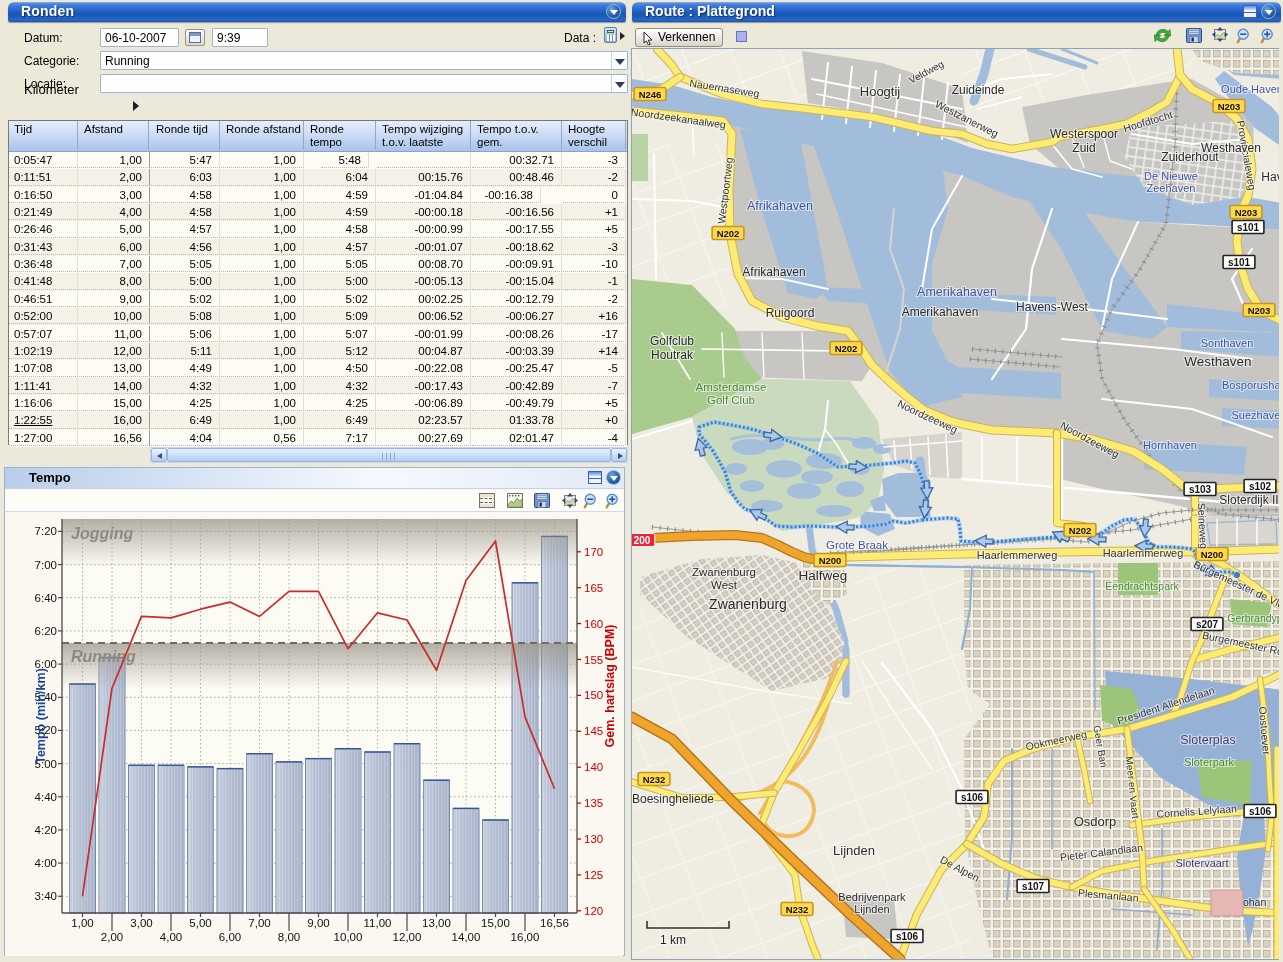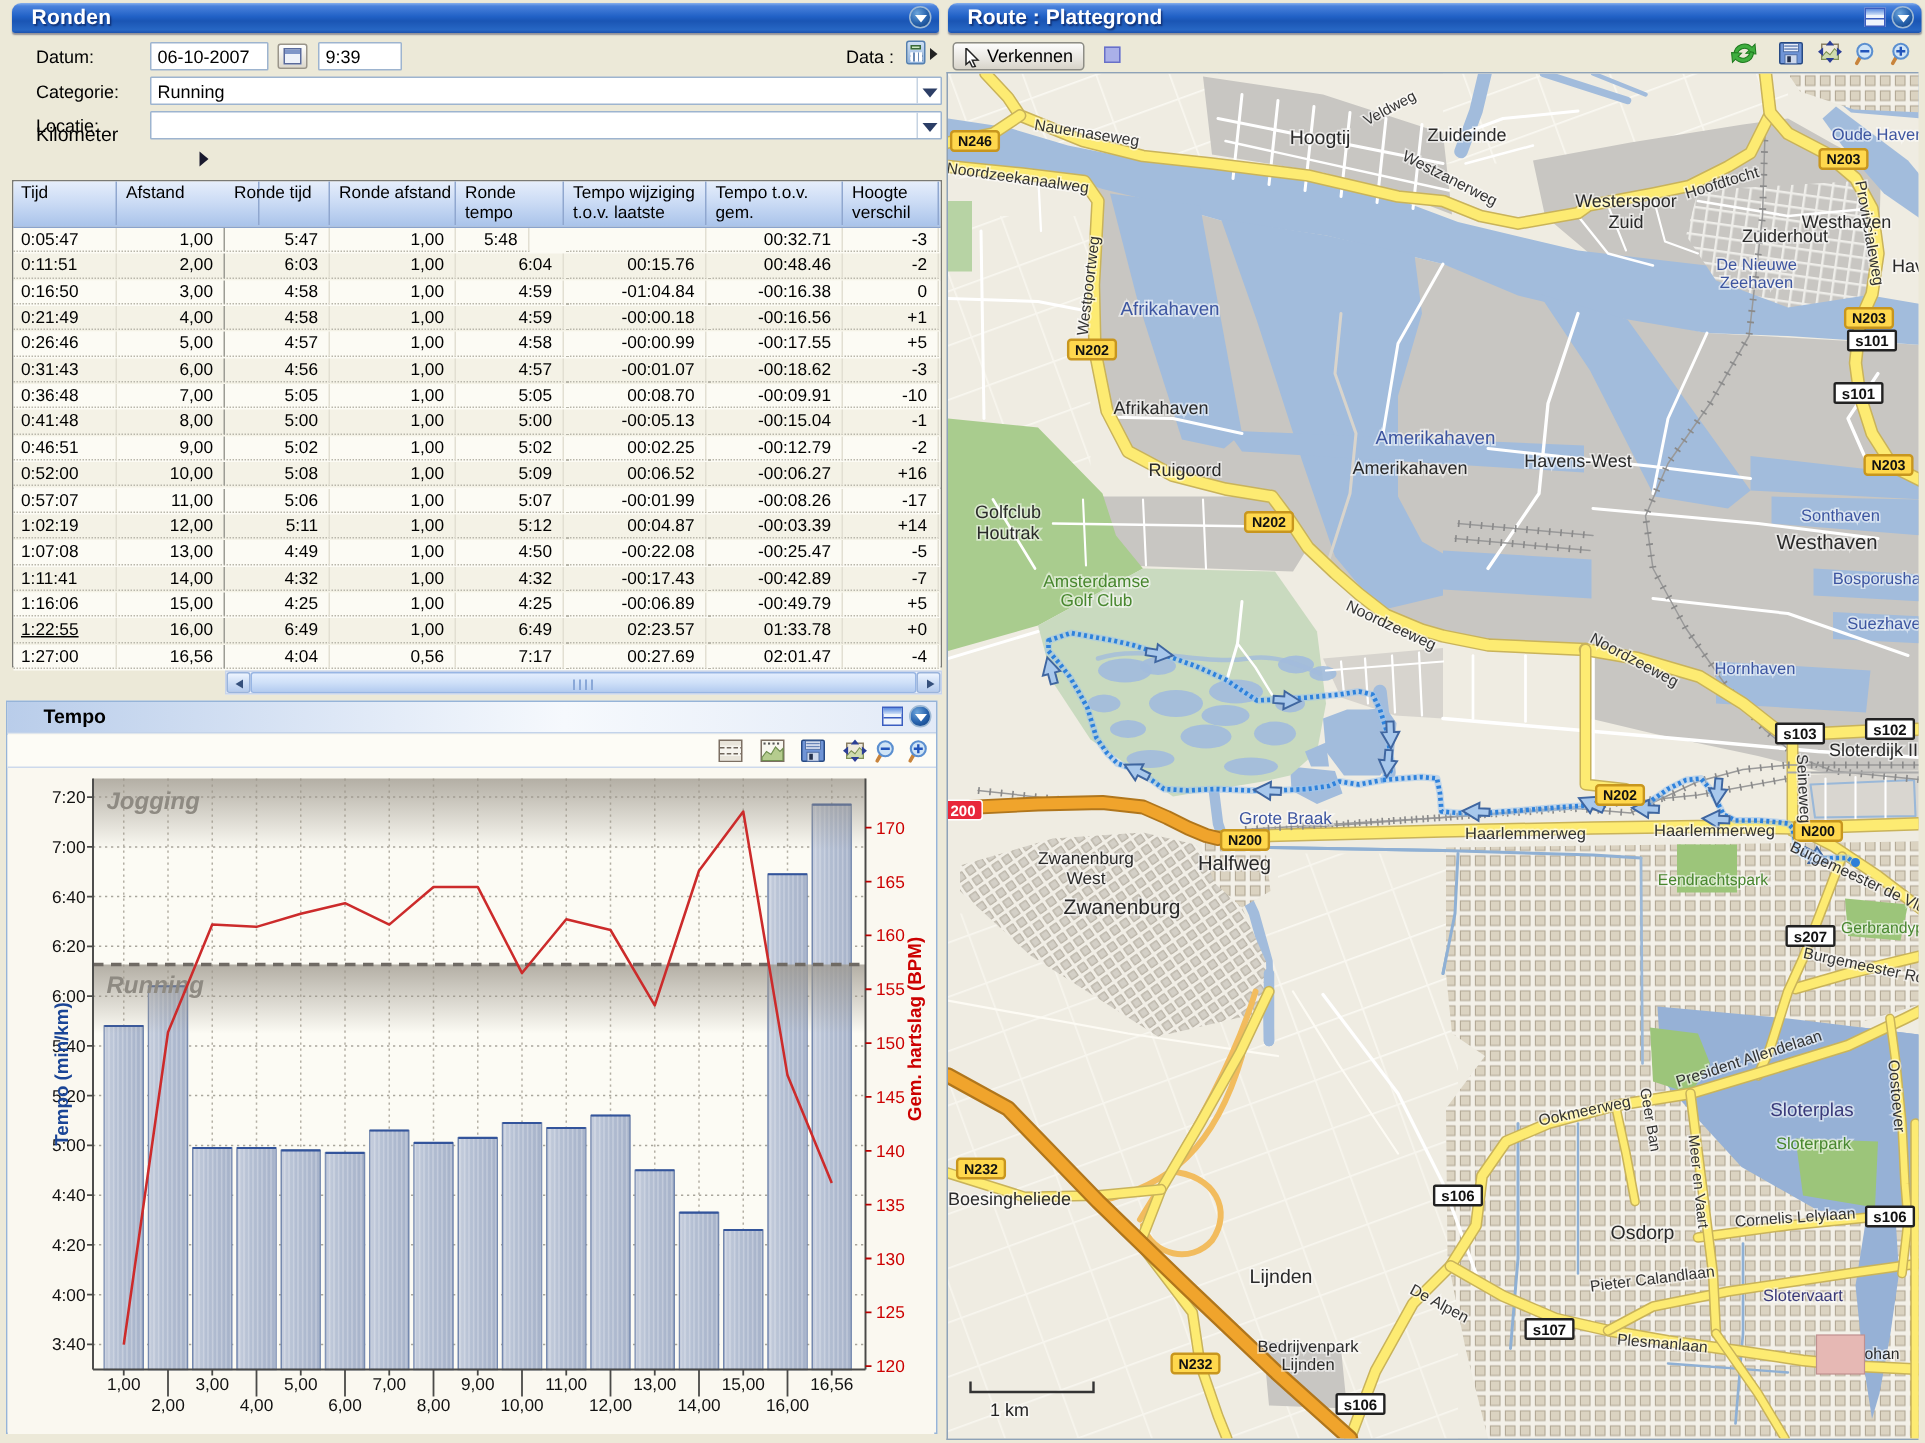--- a/index.html
+++ b/index.html
@@ -75,34 +75,34 @@
 <div class="fld" style="left:100px;top:51px;width:528px;height:19px">Running<span class="drop" style="right:0;top:0;height:17px"></span></div>
 <div class="lbl" style="left:24px;top:77px">Locatie:</div>
 <div class="fld" style="left:100px;top:74px;width:528px;height:19px">
     <span class="drop" style="right:0;top:0;height:17px"></span>
   </div>
 <div class="lbl" style="left:24px;top:82px;font-size:13px">Kilometer</div>
 <div class="abs" style="left:133px;top:101px;width:0;height:0;border:5px solid transparent;border-left:6px solid #1a1a2e"></div>
 <div id="laptable">
 <div class="thead">
 <div class="th" style="left:0px;width:69px">Tijd</div>
-<div class="th" style="left:70px;width:94px">Afstand</div>
+<div class="th" style="left:70px;width:70px">Afstand</div>
 <div class="th" style="left:142px;width:69px">Ronde tijd</div>
 <div class="th" style="left:212px;width:83px">Ronde afstand</div>
 <div class="th" style="left:296px;width:71px">Ronde<br>tempo</div>
 <div class="th" style="left:368px;width:94px">Tempo wijziging<br>t.o.v. laatste</div>
 <div class="th" style="left:463px;width:90px">Tempo t.o.v.<br>gem.</div>
 <div class="th" style="left:554px;width:63px">Hoogte<br>verschil</div>
 </div>
 <div class="tr odd" style="top:31.00px">
 <div class="td ta-l" style="left:0px;width:69px;">0:05:47</div>
 <div class="td ta-r" style="left:70px;width:71px;border-right:1px solid #9c9c94;">1,00</div>
 <div class="td ta-r" style="left:142px;width:69px;">5:47</div>
 <div class="td ta-r" style="left:212px;width:83px;">1,00</div>
-<div class="td ta-r" style="left:296px;width:48px;text-align:right;">5:48</div>
+<div class="td ta-r" style="left:312px;width:48px;text-align:right;">5:48</div>
 <div class="td ta-r" style="left:368px;width:94px;"></div>
 <div class="td ta-r" style="left:463px;width:90px;">00:32.71</div>
 <div class="td ta-r" style="left:554px;width:63px;">-3</div>
 </div>
 <div class="tr even" style="top:48.35px">
 <div class="td ta-l" style="left:0px;width:69px;">0:11:51</div>
 <div class="td ta-r" style="left:70px;width:71px;border-right:1px solid #9c9c94;">2,00</div>
 <div class="td ta-r" style="left:142px;width:69px;">6:03</div>
 <div class="td ta-r" style="left:212px;width:83px;">1,00</div>
 <div class="td ta-r" style="left:296px;width:71px;">6:04</div>
@@ -110,21 +110,21 @@
 <div class="td ta-r" style="left:463px;width:90px;">00:48.46</div>
 <div class="td ta-r" style="left:554px;width:63px;">-2</div>
 </div>
 <div class="tr odd" style="top:65.70px">
 <div class="td ta-l" style="left:0px;width:69px;">0:16:50</div>
 <div class="td ta-r" style="left:70px;width:71px;border-right:1px solid #9c9c94;">3,00</div>
 <div class="td ta-r" style="left:142px;width:69px;">4:58</div>
 <div class="td ta-r" style="left:212px;width:83px;">1,00</div>
 <div class="td ta-r" style="left:296px;width:71px;">4:59</div>
 <div class="td ta-r" style="left:368px;width:94px;">-01:04.84</div>
-<div class="td ta-r" style="left:463px;width:90px;">-00:16.38</div>
+<div class="td ta-r" style="left:463px;width:69px;">-00:16.38</div>
 <div class="td ta-r" style="left:554px;width:63px;">0</div>
 </div>
 <div class="tr even" style="top:83.05px">
 <div class="td ta-l" style="left:0px;width:69px;">0:21:49</div>
 <div class="td ta-r" style="left:70px;width:71px;border-right:1px solid #9c9c94;">4,00</div>
 <div class="td ta-r" style="left:142px;width:69px;">4:58</div>
 <div class="td ta-r" style="left:212px;width:83px;">1,00</div>
 <div class="td ta-r" style="left:296px;width:71px;">4:59</div>
 <div class="td ta-r" style="left:368px;width:94px;">-00:00.18</div>
 <div class="td ta-r" style="left:463px;width:90px;">-00:16.56</div>

